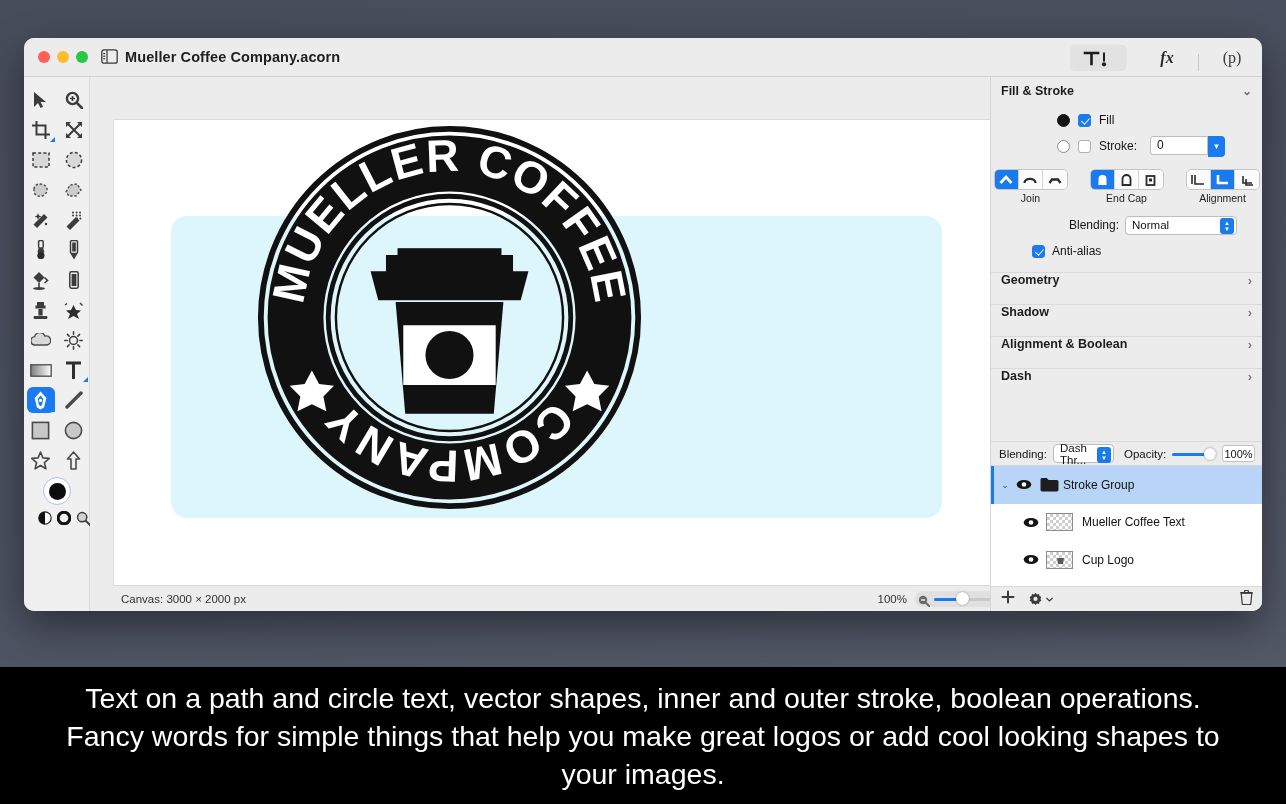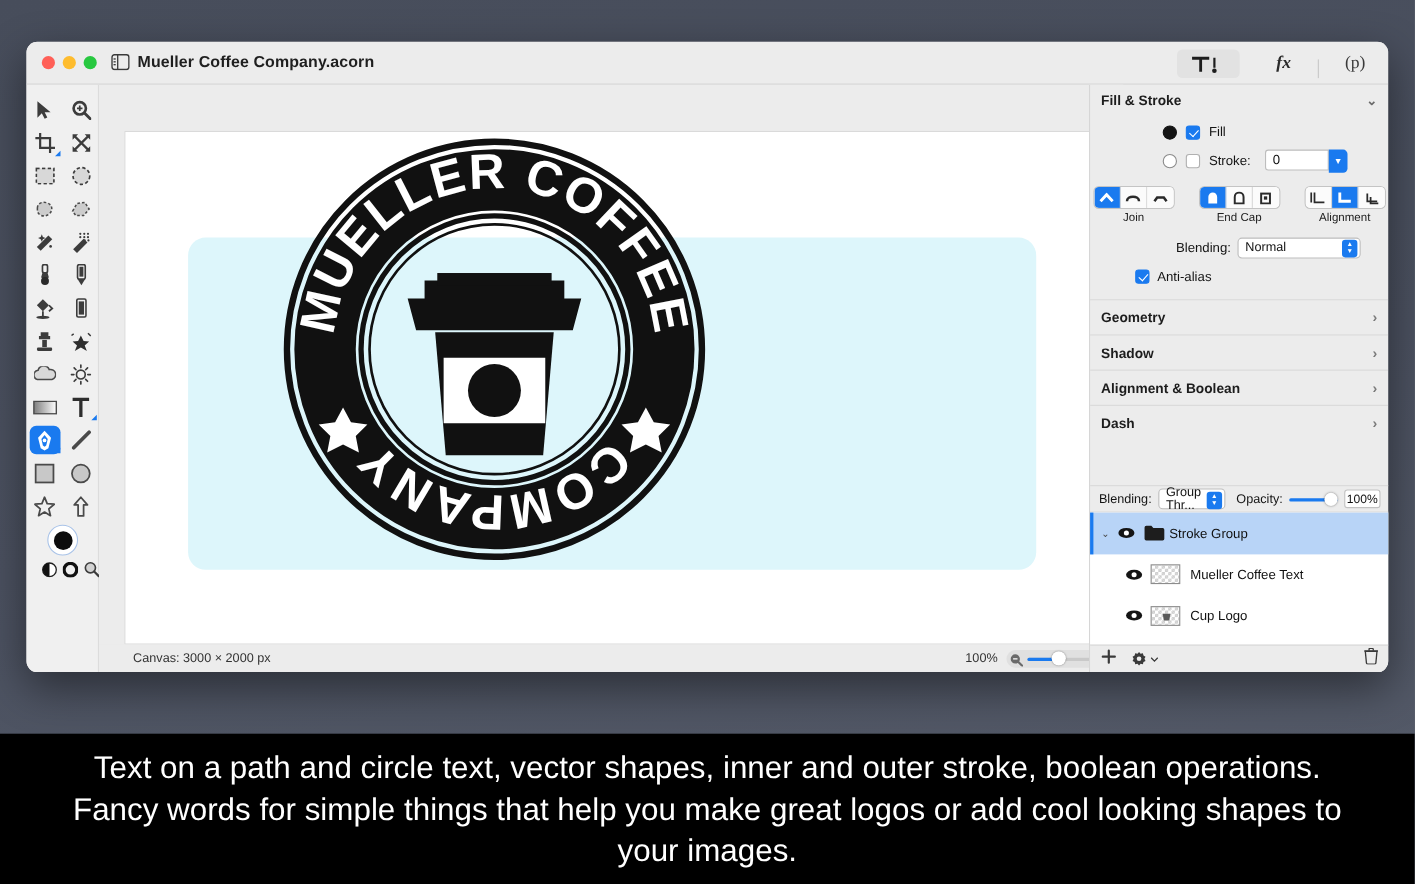--- a/index.html
+++ b/index.html
@@ -179,21 +179,21 @@
     font-size: 11.5px; color: #111; position: relative;
   }
   .popup .arrows {
     position: absolute; right: 2px; top: 1.5px; width: 14px; height: 16px;
     background: #1a7aef; border-radius: 3px; color: #fff;
     display: flex; flex-direction: column; align-items: center; justify-content: center;
     font-size: 6px; line-height: 6px;
   }
 
   .collapse-row {
-    height: 32px; display: flex; align-items: center; padding: 0 10px;
+    height: 32px; display: flex; padding: 0 10px;
     font-size: 12.5px; font-weight: bold; color: #1d1d1d;
     border-top: 1px solid #dadada;
   }
   .collapse-row .chev { margin-left: auto; color: #7a7a7a; font-size: 13px; }
 
   #layer-topbar {
     position: absolute; left: 0; top: 364px; width: 272px; height: 25px;
     display: flex; align-items: center; padding: 0 8px; gap: 6px;
     border-top: 1px solid #dadada; border-bottom: 1px solid #d9d9d9;
   }
@@ -677,21 +677,21 @@
         <span class="chev">›</span>
       </div>
       <div class="collapse-row">
         <span>Dash</span>
         <span class="chev">›</span>
       </div>
 
       <div id="layer-topbar">
         <span class="lbl" style="font-size:11.5px">Blending:</span>
         <div class="popup" style="width:66px">
-          <span>Group Thr...</span>
+          <span>Dash Thr...</span>
           <span class="arrows">▲<br>▼</span>
         </div>
         <span class="lbl" style="font-size:11.5px;margin-left:4px">Opacity:</span>
         <div id="op-track">
           <div id="op-line"></div>
             <div id="op-knob"></div>
         </div>
         <div id="op-val">100%</div>
       </div>
 

